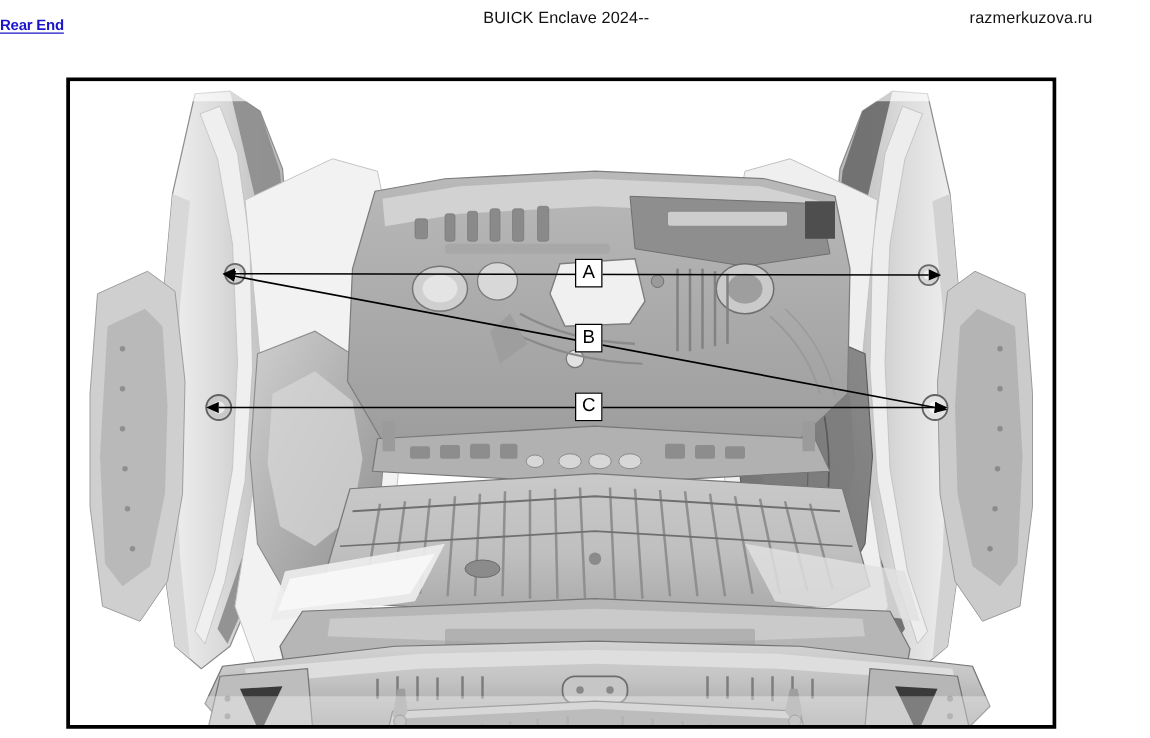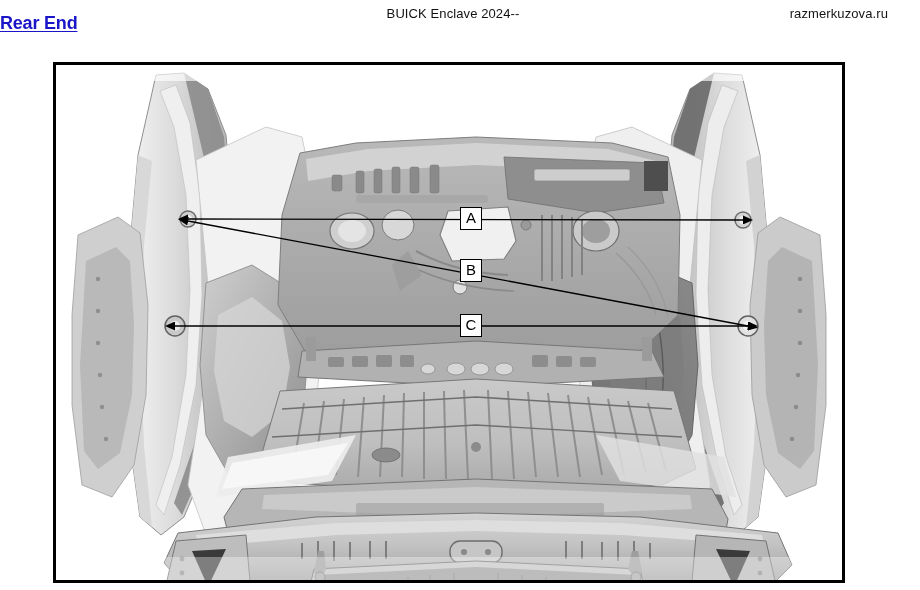--- a/index.html
+++ b/index.html
@@ -20,21 +20,21 @@
   #page-header {
     position: absolute;
     left: 0; top: 0;
     width: 920px; height: 46px;
   }
   #section-title-link {
     position: absolute;
     left: 0px;
     top: 13px;
     font-family: "Liberation Sans", sans-serif;
-    font-size: 18px;
+    font-size: 12px;
     font-weight: bold;
     color: #1a15c8;
     text-decoration: underline;
     text-underline-offset: 2px;
     letter-spacing: -0.2px;
     white-space: nowrap;
     cursor: pointer;
   }
   #model-title {
     position: absolute;
@@ -42,21 +42,21 @@
     top: 6px;
     text-align: center;
     font-family: "Liberation Sans", sans-serif;
     font-size: 13px;
     color: #111111;
     letter-spacing: 0.1px;
     margin-left: -14px;
   }
   #site-watermark {
     position: absolute;
-    right: 32px;
+    right: 46px;
     top: 6px;
     font-family: "Liberation Sans", sans-serif;
     font-size: 13px;
     color: #141414;
     letter-spacing: 0.1px;
     white-space: nowrap;
     text-align: center;
   }
 
   

